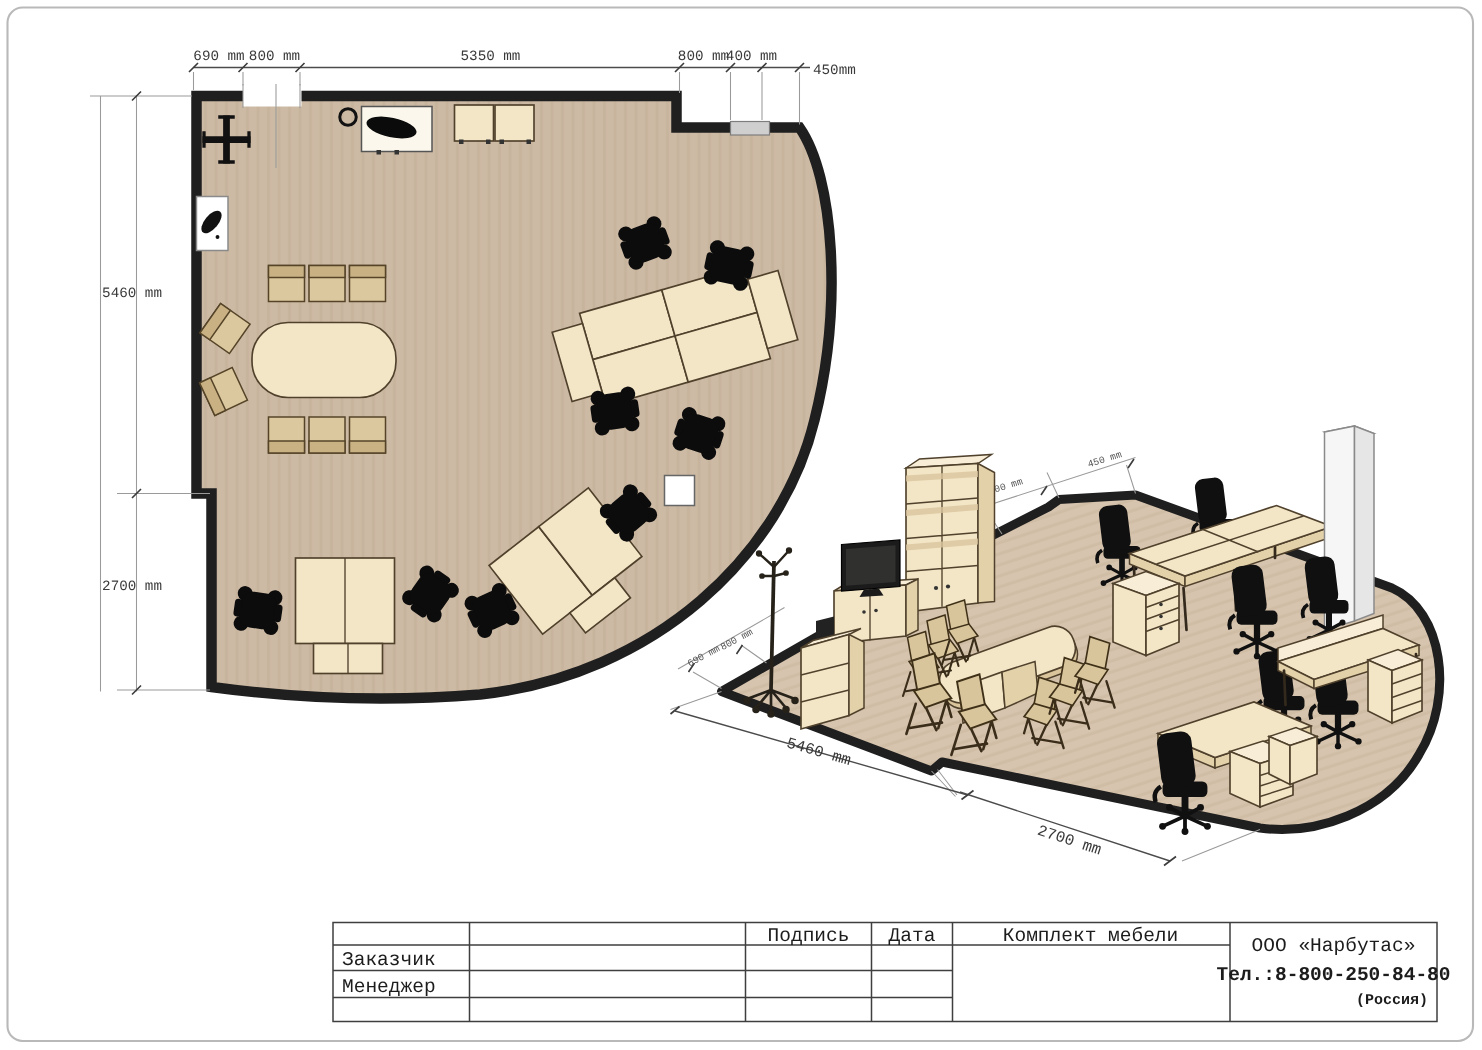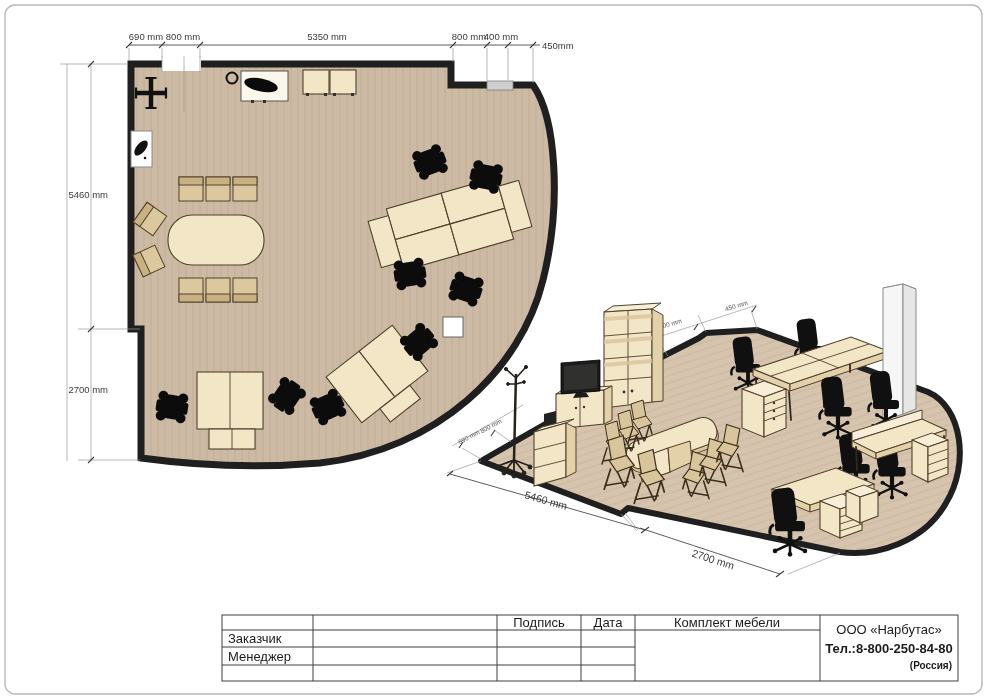--- a/index.html
+++ b/index.html
@@ -1,17 +1,17 @@
 <!DOCTYPE html>
 <html><head>
 <meta charset="utf-8">
 <style>
   html,body{margin:0;padding:0;background:#fff;}
   #stage{position:relative;width:988px;height:700px;background:#fff;overflow:hidden;
-         font-family:Liberation Sans, sans-serif;}
+         font-family:Liberation Mono, monospace;}
   svg{position:absolute;left:0;top:0;}
   .wall{fill:none;stroke:#1f1f1f;stroke-width:7;stroke-linejoin:miter;}
   .wall3{fill:none;stroke:#1f1f1f;stroke-width:6;stroke-linejoin:round;}
   .cream{fill:#f3e6c7;stroke:#50412c;stroke-width:1.1;}
   .cream2{fill:#e3d1aa;stroke:#50412c;stroke-width:1;}
   .cream3{fill:#f8eed8;stroke:#50412c;stroke-width:1;}
   .tan{fill:#d9c59c;stroke:#3f3018;stroke-width:1;}
   .legline{stroke:#3a2d1a;stroke-width:1.4;fill:none;stroke-linecap:round;}
   .thinline{stroke:#50412c;stroke-width:.9;fill:none;}
   .dline{stroke:#4b4b4b;stroke-width:.9;fill:none;}

